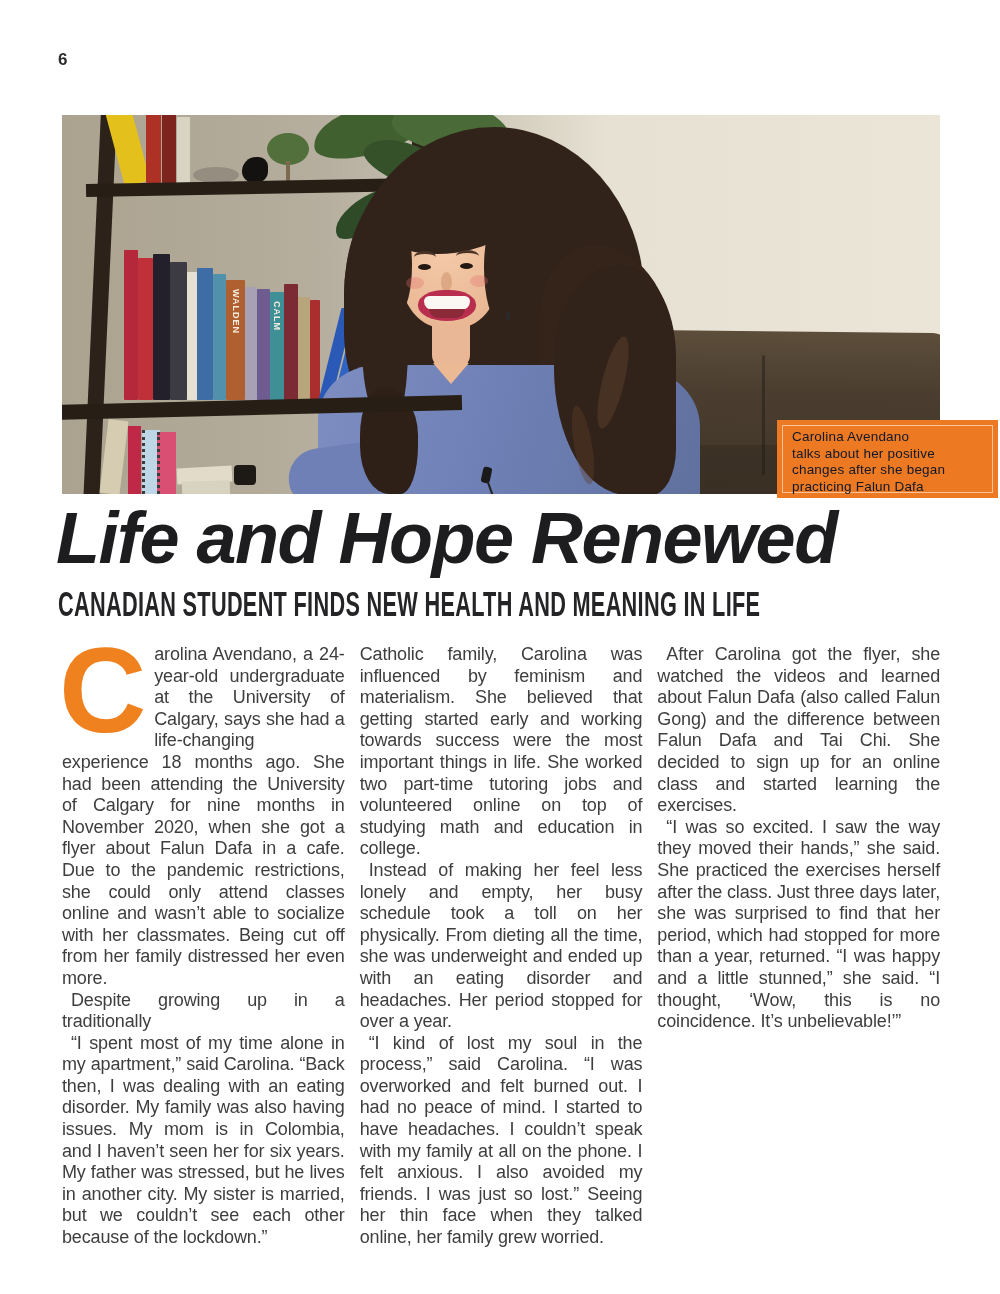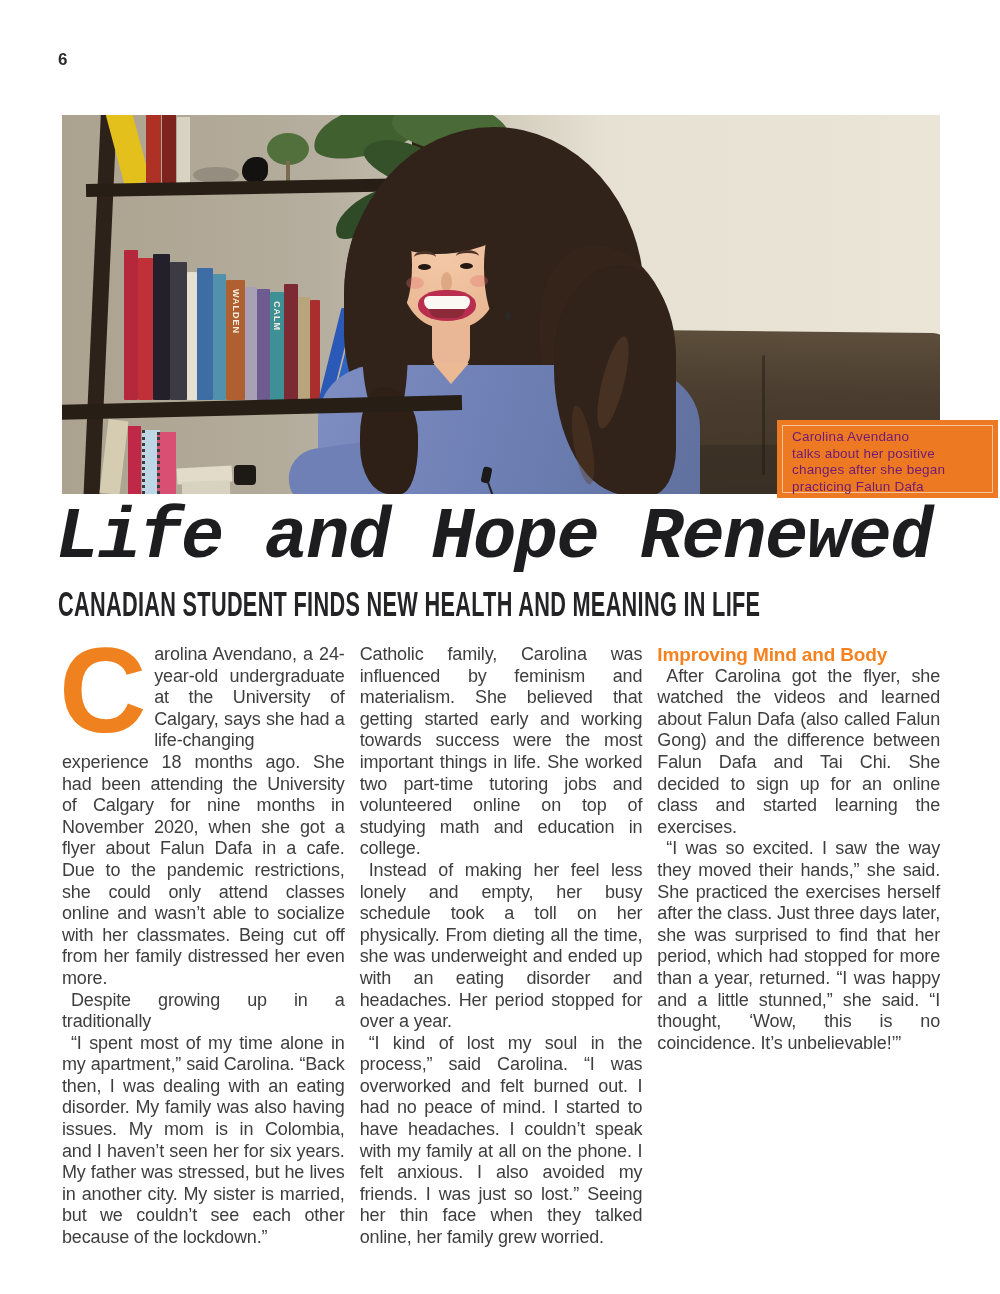--- a/index.html
+++ b/index.html
@@ -43,25 +43,25 @@
   .leaf{background:#41602f;border-radius:50% 50% 50% 50%/60% 60% 40% 40%;}
 
   
   .hair{background:#32231a;}
   .skin{background:#efc2a0;}
 
   
   #caption-box{left:777px;top:420px;width:221px;height:78px;background:#ed7a23;z-index:5;}
   #caption-box .inner-border{position:absolute;left:5px;top:5px;right:5px;bottom:5px;
     border:1px solid rgba(255,255,255,.55);}
-  #caption-text{position:absolute;left:15px;top:9px;right:8px;color:#701a75;
+  #caption-text{position:absolute;left:15px;top:9px;right:8px;color:#0f172a;
     font-size:13.5px;line-height:16.5px;white-space:pre-line;letter-spacing:.2px;}
 
   
-  #title{left:56px;top:498px;width:900px;font-family:Liberation Mono, monospace;
+  #title{left:56px;top:498px;width:900px;font-family:Liberation Sans, sans-serif;
     font-style:italic;font-weight:600;font-size:72px;line-height:80px;color:#1d1d1f;letter-spacing:-1.5px;}
   #subtitle{left:58px;top:585px;font-weight:bold;font-size:35px;line-height:38px;color:#242426;
     transform:scaleX(.62);transform-origin:left center;white-space:nowrap;letter-spacing:.5px;}
 
   
   #columns{left:62px;top:644px;width:878px;display:flex;gap:15px;}
   .col{flex:1;min-width:0;text-align:justify;font-size:18px;line-height:21.6px;color:#3e3e3e;
     letter-spacing:-.15px;hyphens:auto;}
   .col p{margin:0;}
   .col p.ind{text-indent:9px;}
@@ -191,17 +191,16 @@
     <p><span class="dropcap">C</span><span>arolina Avendano, a 24-year-old undergraduate at the University of Calgary, says she had a life-changing experience 18 months ago. She had been attending the University of Calgary for nine months in November 2020, when she got a flyer about Falun Dafa in a cafe. Due to the pandemic restrictions, she could only attend classes online and wasn’t able to socialize with her classmates. Being cut off from her family distressed her even more.</span></p>
     <p class="ind">Despite growing up in a traditionally</p>
     <p class="ind">“I spent most of my time alone in my apartment,” said Carolina. “Back then, I was dealing with an eating disorder. My family was also having issues. My mom is in Colombia, and I haven’t seen her for six years. My father was stressed, but he lives in another city. My sister is married, but we couldn’t see each other because of the lockdown.”</p>
   </div>
   <div class="col">
     <p>Catholic family, Carolina was influenced by feminism and materialism. She believed that getting started early and working towards success were the most important things in life. She worked two part-time tutoring jobs and volunteered online on top of studying math and education in college.</p>
     <p class="ind">Instead of making her feel less lonely and empty, her busy schedule took a toll on her physically. From dieting all the time, she was underweight and ended up with an eating disorder and headaches. Her period stopped for over a year.</p>
     <p class="ind">“I kind of lost my soul in the process,” said Carolina. “I was overworked and felt burned out. I had no peace of mind. I started to have headaches. I couldn’t speak with my family at all on the phone. I felt anxious. I also avoided my friends. I was just so lost.” Seeing her thin face when they talked online, her family grew worried.</p>
   </div>
   <div class="col">
-    <p class="section-heading">Improving Mind and Body</p>
     <p class="ind">After Carolina got the flyer, she watched the videos and learned about Falun Dafa (also called Falun Gong) and the difference between Falun Dafa and Tai Chi. She decided to sign up for an online class and started learning the exercises.</p>
     <p class="ind">“I was so excited. I saw the way they moved their hands,” she said. She practiced the exercises herself after the class. Just three days later, she was surprised to find that her period, which had stopped for more than a year, returned. “I was happy and a little stunned,” she said. “I thought, ‘Wow, this is no coincidence. It’s unbelievable!’”</p>
   </div>
 </div>
 
 </body></html>

